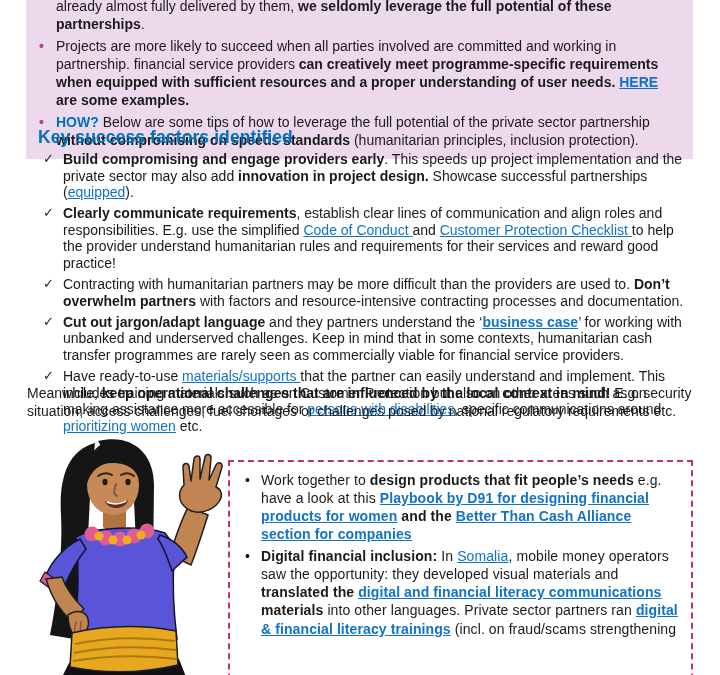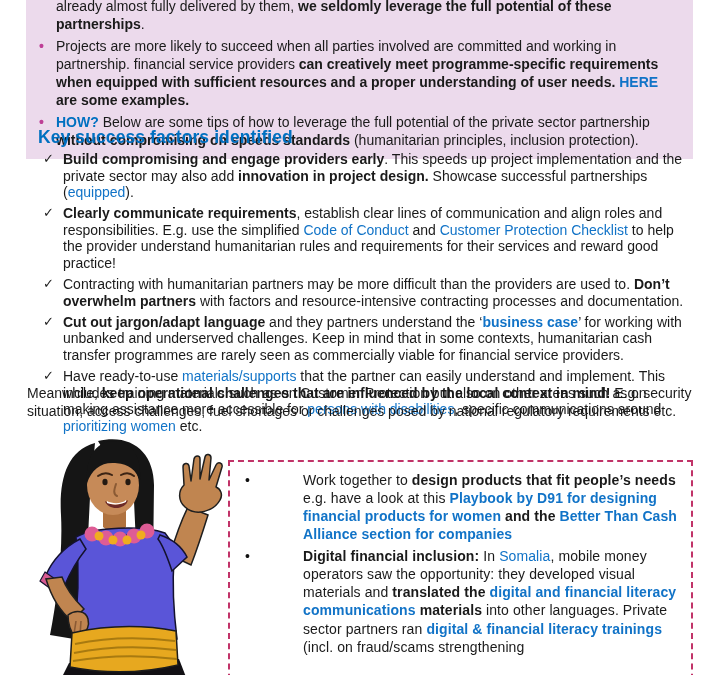--- a/index.html
+++ b/index.html
@@ -1,21 +1,21 @@
 <!DOCTYPE html>
 <html style="--accent-blue: #0070C0; --box-heading-blue: #1673C1; --link-blue: #1173C7; --pink-bg: #ECDAEC; --pink-bullet: #BE3E96; --dashed-border: #C13368;"><head>
 <meta charset="utf-8">
 <style>
   html,body{margin:0;padding:0;}
   body{
     width:720px;height:675px;position:relative;overflow:hidden;
     background:#ffffff;color:#1a1a1a;
     font-family:"Liberation Sans", sans-serif;
   }
-  .lnk{color:var(--link-blue,#1173C7);cursor:pointer;}
+  .lnk{color:var(--link-blue,#1173C7);text-decoration:underline;cursor:pointer;}
   .b{font-weight:bold;}
   .accent{color:var(--accent-blue,#0070C0);font-weight:bold;}
 
   
   .pink-box{
     position:absolute;left:26px;top:-16px;width:667px;box-sizing:border-box;
     background:var(--pink-bg,#ECDAEC);
     padding:13px 16px 10px 13px;
     font-size:14px;line-height:18px;
   }
@@ -57,21 +57,21 @@
     border:2px dashed var(--dashed-border,#C13368);
     padding:5px 12px 0 15px;
     font-size:14px;line-height:18.2px;letter-spacing:.1px;
   }
   .collab-box h2{
     margin:0 0 3px 0;color:var(--box-heading-blue,#1673C1);
     font-size:17.5px;line-height:21px;font-weight:bold;
   }
   .cb{margin-top:3.5px;}
   .cb .marker{width:16px;color:#111;}
-  .cb .txt{flex:1;margin-left:42px;}
+  .cb .txt{flex:1;}
 </style>
 </head>
 <body>
 
 <div>
 
   <section class="pink-box">
     <div>
         <div class="row pb">
           <span class="marker"></span>

